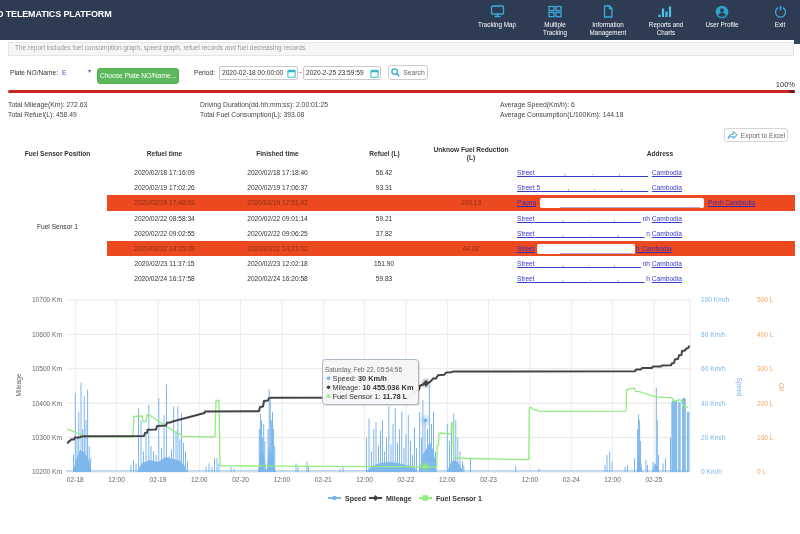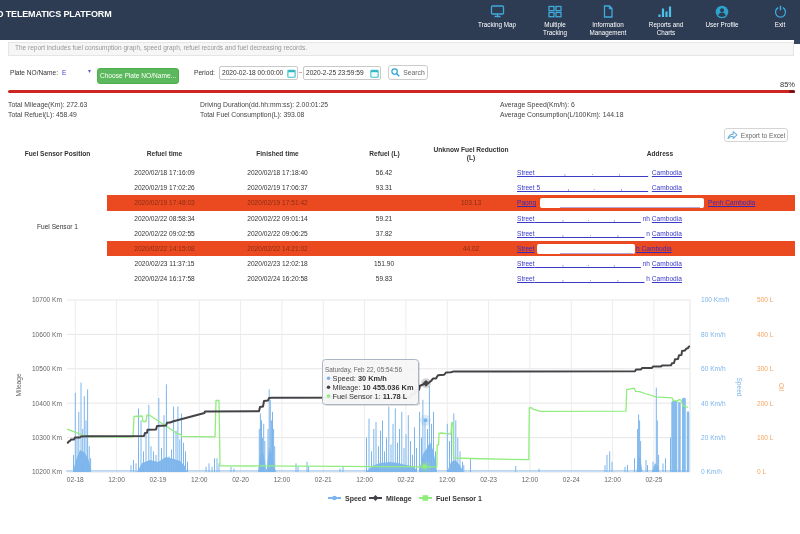--- a/index.html
+++ b/index.html
@@ -101,21 +101,21 @@
           <path d="M2.6 1.5v1.4M4.5 1.5v1.4M6.4 1.5v1.4" stroke="#1fa8b4" stroke-width="0.8"></path>
         </svg></span></div>
 <div id="searchbtn">
       <svg width="9" height="9" viewBox="0 0 9 9">
         <circle cx="3.6" cy="3.6" r="2.7" fill="none" stroke="#2aa3d8" stroke-width="1.2"></circle>
         <path d="M5.7 5.7L8.3 8.3" stroke="#2aa3d8" stroke-width="1.3"></path>
       </svg>
       <span style="margin-left:3px">Search</span>
     </div>
 </div>
-<div id="pct">85%</div>
+<div id="pct">100%</div>
 <div id="pbar"></div>
 <div class="st" style="left:8px;top:101px">Total Mileage(Km): 272.63</div>
 <div class="st" style="left:8px;top:111px">Total Refuel(L): 458.49</div>
 <div class="st" style="left:200px;top:101px">Driving Duration(dd.hh:mm:ss): 2.00:01:25</div>
 <div class="st" style="left:200px;top:111px">Total Fuel Consumption(L): 393.08</div>
 <div class="st" style="left:500px;top:101px">Average Speed(Km/h): 6</div>
 <div class="st" style="left:500px;top:111px">Average Consumption(L/100Km): 144.18</div>
 <div id="expbtn">
     <svg width="11" height="9" viewBox="0 0 11 9">
       <path d="M6.2 3.1C3 3.1 1.6 5.4 1 7.6 2.4 6 3.9 5.3 6.2 5.3v2.2L10 3.9 6.2 0.6z" fill="none" stroke="#6fb3d8" stroke-width="1.1" stroke-linejoin="round"></path>

